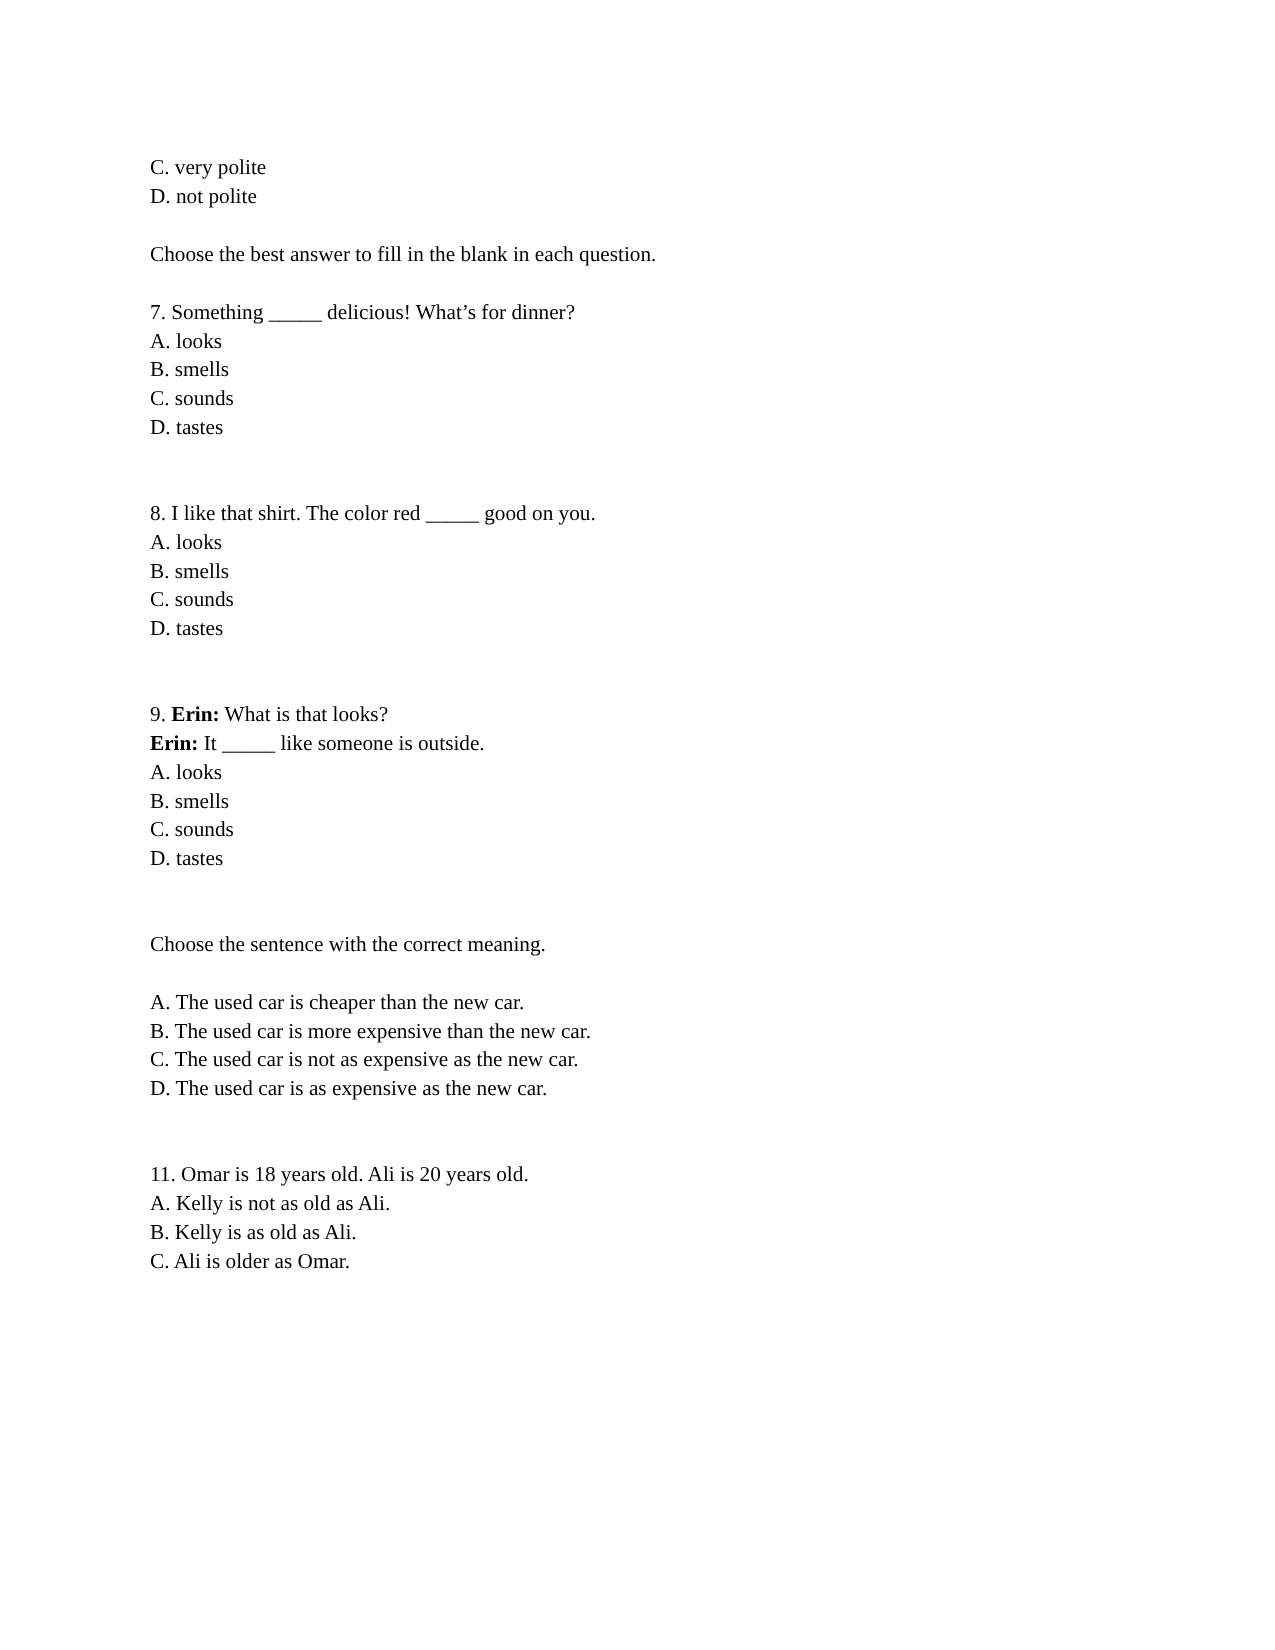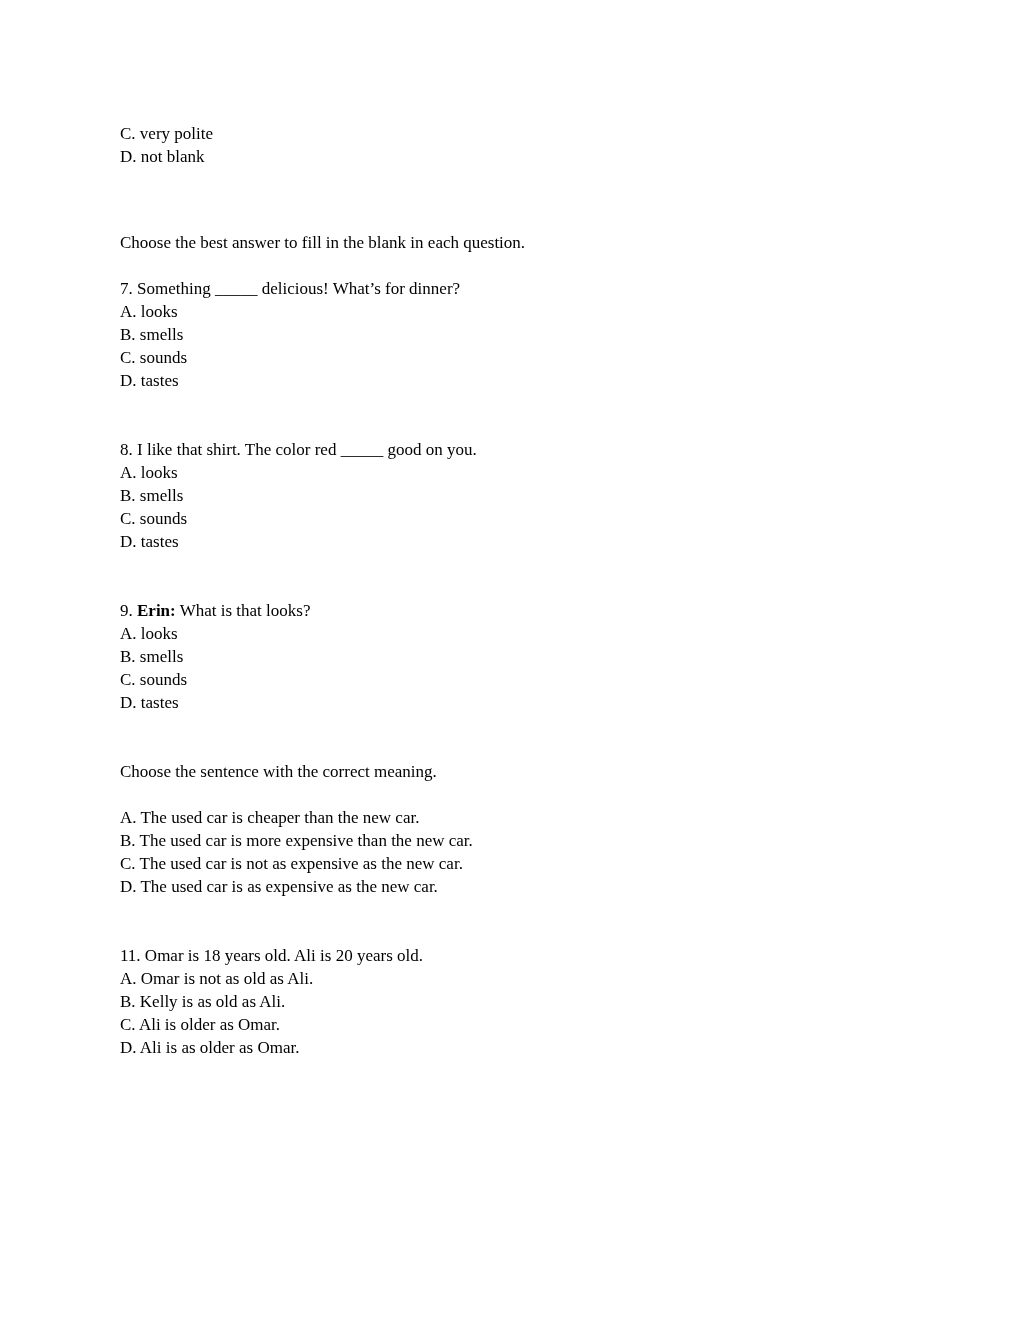--- a/index.html
+++ b/index.html
@@ -15,33 +15,33 @@
     box-sizing: border-box;
     padding: 122px 100px 0 120px;
     font-family: "Liberation Serif", serif;
     font-size: 17px;
     line-height: 23px;
     color: #000000;
     overflow: hidden;
   }
   .line { white-space: pre-wrap; }
   .bold { font-weight: bold; }
-  .block-prev { margin-bottom: 63px; }
+  .block-prev { margin-bottom: 24px; }
   .heading { font-weight: bold; margin-bottom: 23px; }
   .instruction { font-weight: normal; margin-bottom: 23px; }
   .question-block { margin-bottom: 46px; }
 </style>
 </head>
 <body>
 
 <div class="page">
 
   <div class="block-prev">
     <div class="line">C. very polite</div>
-    <div class="line">D. not blank</div>
+    <div class="line">D. not polite</div>
   </div>
 
 
   <div class="instruction">Choose the best answer to fill in the blank in each question.</div>
 
   <div class="question-block">
     <div class="line">7. Something _____ delicious! What’s for dinner?</div>
     <div class="line">A. looks</div>
     <div class="line">B. smells</div>
     <div class="line">C. sounds</div>
@@ -51,36 +51,36 @@
   <div class="question-block">
     <div class="line">8. I like that shirt. The color red _____ good on you.</div>
     <div class="line">A. looks</div>
     <div class="line">B. smells</div>
     <div class="line">C. sounds</div>
     <div class="line">D. tastes</div>
   </div>
 
   <div class="question-block">
     <div class="line"><span>9. </span><span class="bold">Erin:</span><span> What is that looks?</span></div>
+    <div class="line"><span class="bold">Erin:</span><span> It _____ like someone is outside.</span></div>
     <div class="line">A. looks</div>
     <div class="line">B. smells</div>
     <div class="line">C. sounds</div>
     <div class="line">D. tastes</div>
   </div>
 
   <div class="instruction">Choose the sentence with the correct meaning.</div>
 
   <div class="question-block">
     <div class="line">A. The used car is cheaper than the new car.</div>
     <div class="line">B. The used car is more expensive than the new car.</div>
     <div class="line">C. The used car is not as expensive as the new car.</div>
     <div class="line">D. The used car is as expensive as the new car.</div>
   </div>
 
   <div class="question-block">
     <div class="line">11. Omar is 18 years old. Ali is 20 years old.</div>
-    <div class="line">A. Omar is not as old as Ali.</div>
+    <div class="line">A. Kelly is not as old as Ali.</div>
     <div class="line">B. Kelly is as old as Ali.</div>
     <div class="line">C. Ali is older as Omar.</div>
-    <div class="line">D. Ali is as older as Omar.</div>
   </div>
 
 </div>
 
 </body></html>

